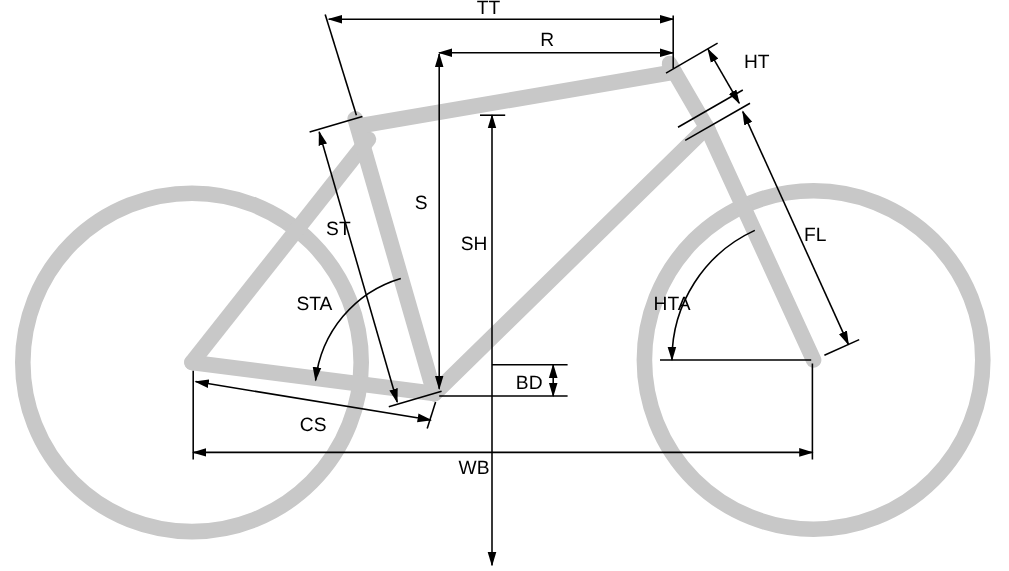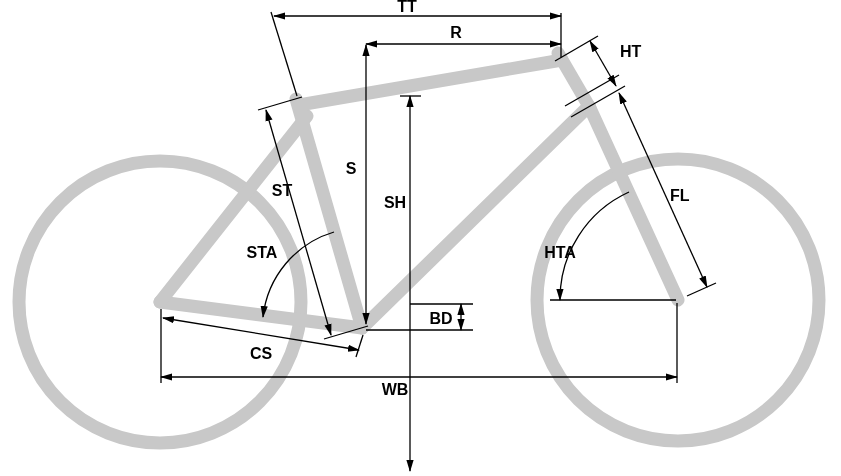--- a/index.html
+++ b/index.html
@@ -6,21 +6,21 @@
     --color-frame:#c8c8c8;
     --color-dimension:#000000;
     --color-background:#ffffff;
   }
   html,body{margin:0;padding:0;}
   body{
     width:841px;height:476px;overflow:hidden;
     background:var(--color-background);
     font-family:"Liberation Sans", sans-serif;
   }
-  .stage{width:841px;height:476px;position:relative;font-weight:bold;}
+  .stage{width:841px;height:476px;position:relative;}
   .tube{stroke:var(--color-frame);stroke-width:13;fill:none;stroke-linecap:round;}
   .wheel{stroke:var(--color-frame);stroke-width:13;fill:none;}
   .dim{stroke:var(--color-dimension);stroke-width:1.3;fill:none;}
   .dim-label{
     fill:var(--color-dimension);
     font-family:"Liberation Sans", sans-serif;
     font-size:16px;
   }
   .arrowhead{fill:var(--color-dimension);}
 </style>

